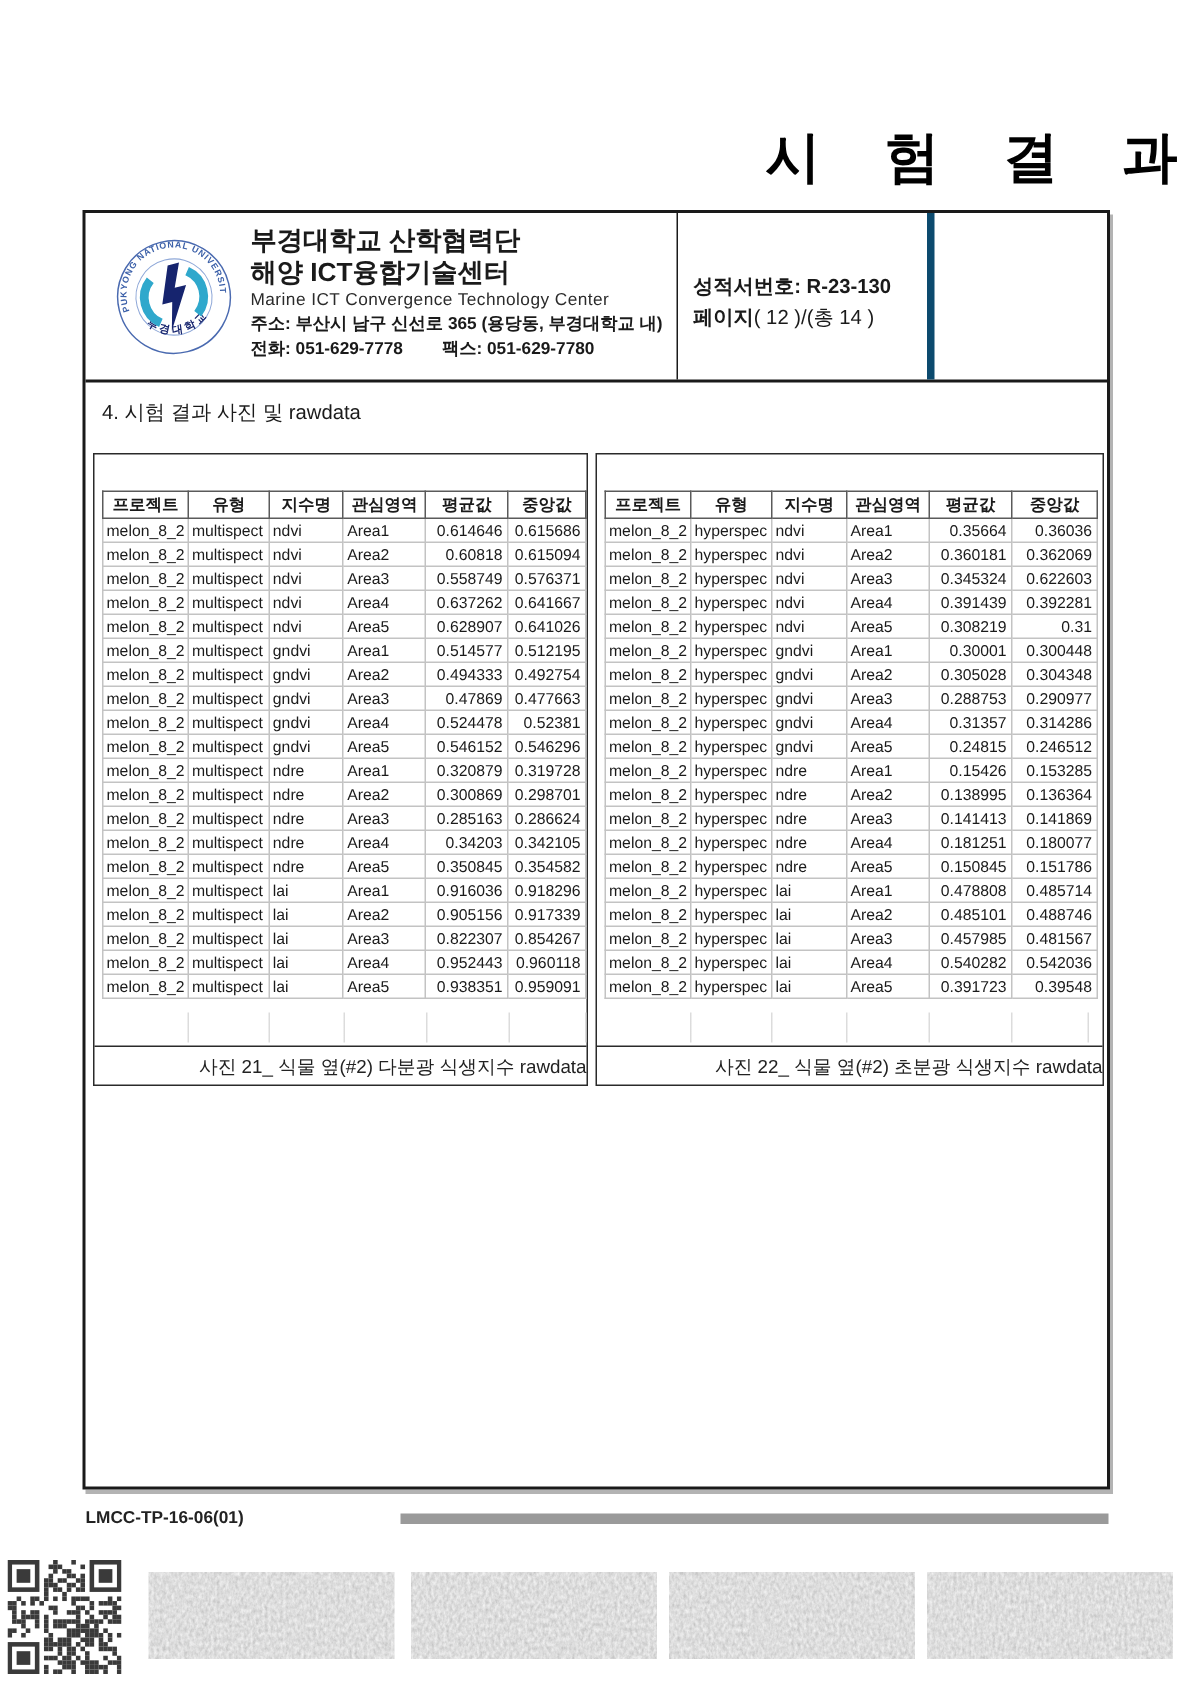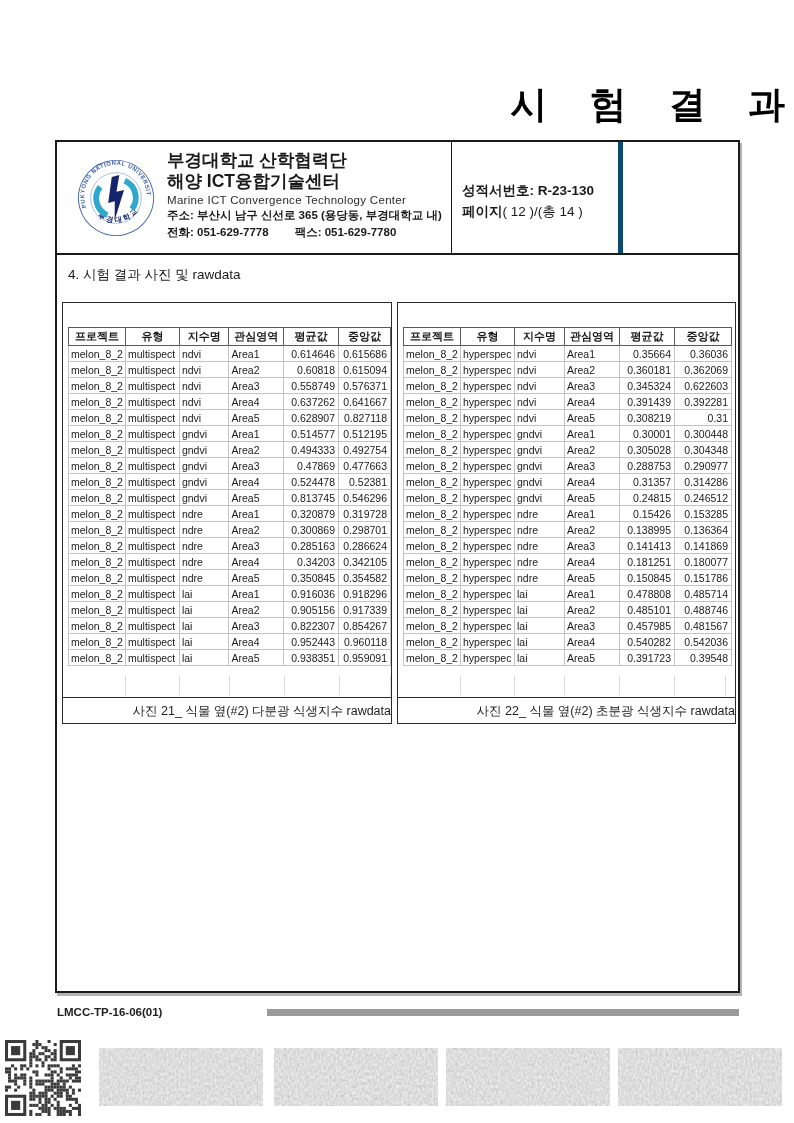--- a/index.html
+++ b/index.html
@@ -153,21 +153,21 @@
               <td>Area4</td>
               <td class="num">0.637262</td>
               <td class="num">0.641667</td>
             </tr>
             <tr>
               <td>melon_8_2</td>
               <td>multispect</td>
               <td>ndvi</td>
               <td>Area5</td>
               <td class="num">0.628907</td>
-              <td class="num">0.827118</td>
+              <td class="num">0.641026</td>
             </tr>
             <tr>
               <td>melon_8_2</td>
               <td>multispect</td>
               <td>gndvi</td>
               <td>Area1</td>
               <td class="num">0.514577</td>
               <td class="num">0.512195</td>
             </tr>
             <tr>
@@ -192,21 +192,21 @@
               <td>gndvi</td>
               <td>Area4</td>
               <td class="num">0.524478</td>
               <td class="num">0.52381</td>
             </tr>
             <tr>
               <td>melon_8_2</td>
               <td>multispect</td>
               <td>gndvi</td>
               <td>Area5</td>
-              <td class="num">0.813745</td>
+              <td class="num">0.546152</td>
               <td class="num">0.546296</td>
             </tr>
             <tr>
               <td>melon_8_2</td>
               <td>multispect</td>
               <td>ndre</td>
               <td>Area1</td>
               <td class="num">0.320879</td>
               <td class="num">0.319728</td>
             </tr>

